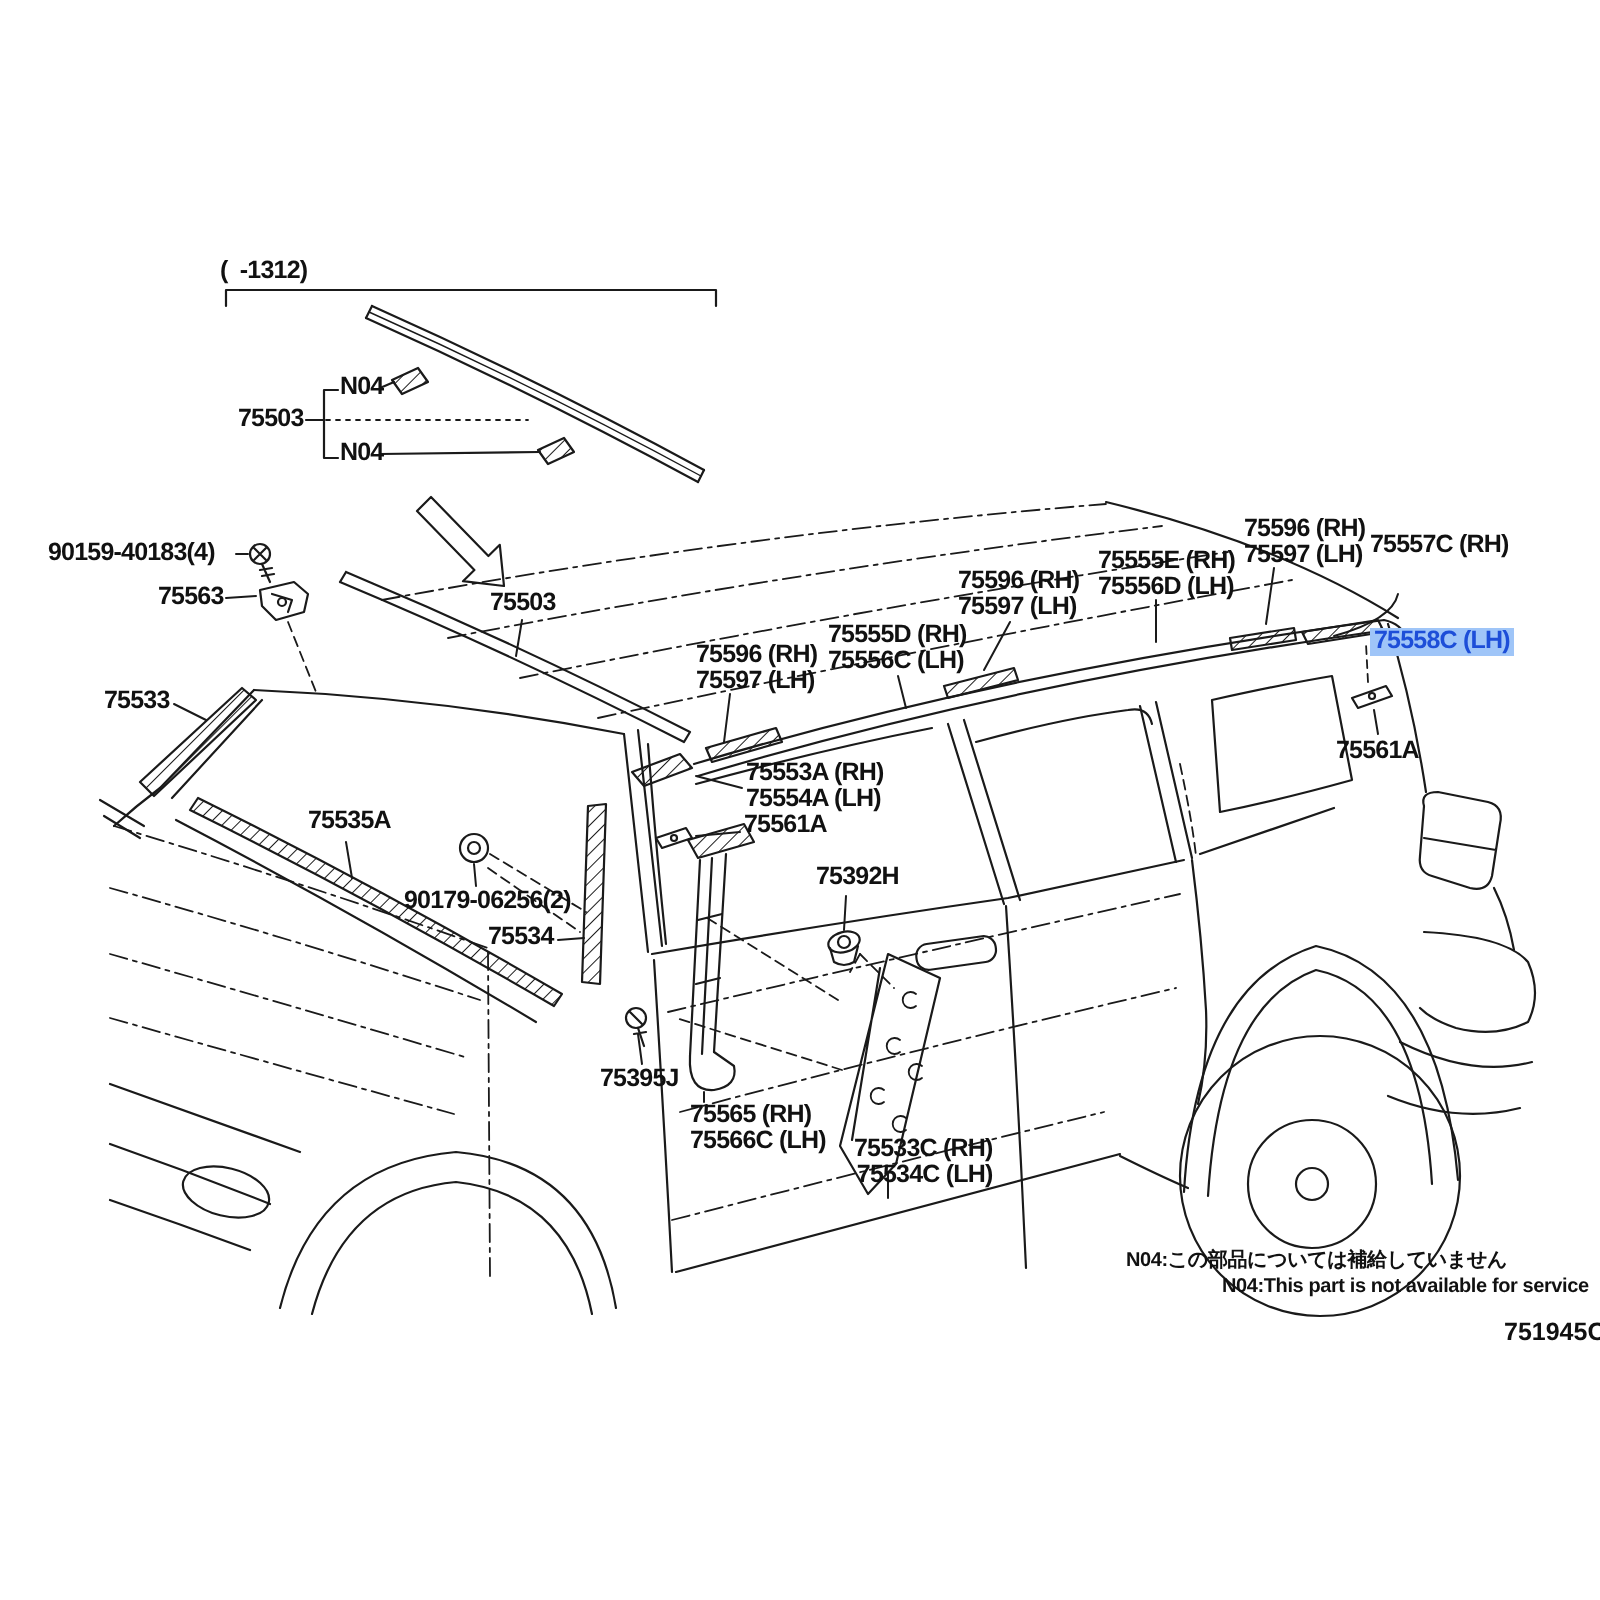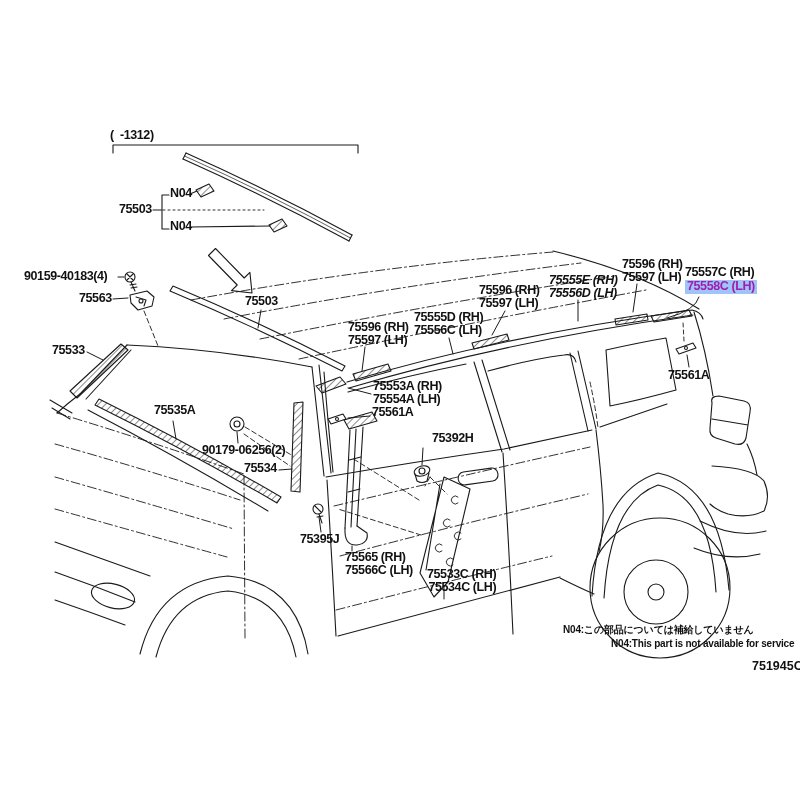--- a/index.html
+++ b/index.html
@@ -193,29 +193,29 @@
       <div class="part-label" style="left: 170px; top: 187px;"><span>N04</span></div>
       <div class="part-label" style="left: 119px; top: 203px;"><span>75503</span></div>
       <div class="part-label" style="left: 170px; top: 220px;"><span>N04</span></div>
       <div class="part-label" style="left: 24px; top: 270px;"><span>90159-40183(4)</span></div>
       <div class="part-label" style="left: 79px; top: 292px;"><span>75563</span></div>
       <div class="part-label" style="left: 245px; top: 295px;"><span>75503</span></div>
       <div class="part-label" style="left: 52px; top: 344px;"><span>75533</span></div>
       <div class="part-label" style="left: 348px; top: 321px;"><span>75596 (RH)</span><span>75597 (LH)</span></div>
       <div class="part-label" style="left: 414px; top: 311px;"><span>75555D (RH)</span><span>75556C (LH)</span></div>
       <div class="part-label" style="left: 479px; top: 284px;"><span>75596 (RH)</span><span>75597 (LH)</span></div>
-      <div class="part-label" style="left: 549px; top: 274px; font-style: italic;"><span>75555E (RH)</span><span>75556D (LH)</span></div>
+      <div class="part-label" style="left: 549px; top: 274px;"><span>75555E (RH)</span><span>75556D (LH)</span></div>
       <div class="part-label" style="left: 622px; top: 258px;"><span>75596 (RH)</span><span>75597 (LH)</span></div>
       <div class="part-label" style="left: 685px; top: 266px;"><span>75557C (RH)</span></div>
-      <div class="part-label" style="left: 685px; top: 280px;"><span class="hl" style="background: rgb(159, 197, 248); color: #a21caf;">75558C (LH)</span></div>
+      <div class="part-label" style="left: 685px; top: 280px;"><span class="hl" style="background: rgb(159, 197, 248); color: #1d4ed8; margin-top: 34px;">75558C (LH)</span></div>
       <div class="part-label" style="left: 668px; top: 369px;"><span>75561A</span></div>
       <div class="part-label" style="left: 154px; top: 404px;"><span>75535A</span></div>
       <div class="part-label" style="left: 373px; top: 380px;"><span>75553A (RH)</span><span>75554A (LH)</span></div>
       <div class="part-label" style="left: 372px; top: 406px;"><span>75561A</span></div>
-      <div class="part-label" style="left: 408px; top: 432px; margin-left: 24px;"><span>75392H</span></div>
+      <div class="part-label" style="left: 408px; top: 432px;"><span>75392H</span></div>
       <div class="part-label" style="left: 202px; top: 444px;"><span>90179-06256(2)</span></div>
       <div class="part-label" style="left: 244px; top: 462px;"><span>75534</span></div>
       <div class="part-label" style="left: 300px; top: 533px;"><span>75395J</span></div>
       <div class="part-label" style="left: 331px; top: 551px; padding-left: 14px;"><span>75565 (RH)</span><span>75566C (LH)</span></div>
       <div class="part-label" style="left: 427px; top: 568px; text-align: right;"><span>75533C (RH)</span><span>75534C (LH)</span></div>
     </div>
 
 <div class="note" style="left:563px;top:623px;">N04:この部品については補給していません</div>
 <div class="note" style="left:563px;top:638px;padding-left:48px;">N04:This part is not available for service</div>
 <div class="drawno" style="left:752px;top:659px;">751945C</div>

